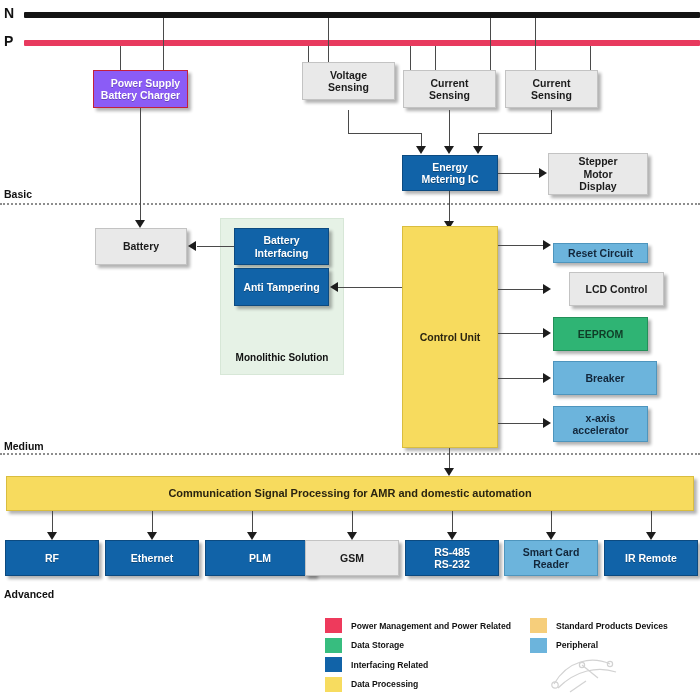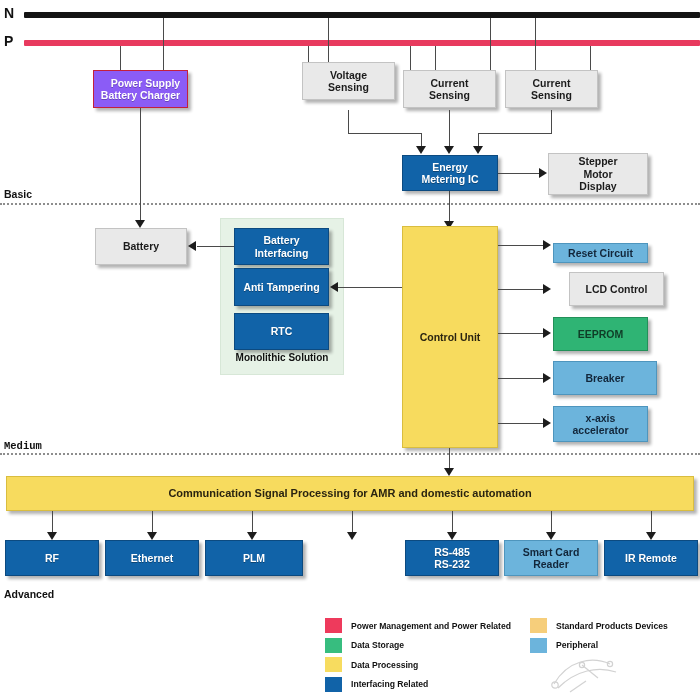--- a/index.html
+++ b/index.html
@@ -179,23 +179,20 @@
     <span class="t">
       <span>Battery</span><br>
       <span>Interfacing</span>
     </span>
   </div>
 
   <div class="box c-blue" style="left:234px;top:268px;width:95px;height:38px;">
     <span class="t">Anti Tampering</span>
   </div>
 
-  <div class="box c-blue" style="left:234px;top:313px;width:95px;height:37px;">
-    <span class="t">RTC</span>
-  </div>
 
   <div class="box c-grey" style="left:95px;top:228px;width:92px;height:37px;">
     <span class="t">Battery</span>
   </div>
 
   <div class="hline" style="left:197px;top:246px;width:37px;"></div>
   <div class="arrow-l" style="left:188px;top:241px;"></div>
 
   <div class="hline" style="left:338px;top:287px;width:64px;"></div>
   <div class="arrow-l" style="left:330px;top:282px;"></div>
@@ -230,21 +227,21 @@
 
   <div class="hline" style="left:498px;top:423px;width:46px;"></div>
   <div class="arrow-r" style="left:543px;top:418px;"></div>
   <div class="box c-ltblue" style="left:553px;top:406px;width:95px;height:36px;">
     <span class="t">
       <span>x-axis</span><br>
       <span>accelerator</span>
     </span>
   </div>
 
-  <div class="tier-label" style="top:440px;font-family:Liberation Mono, monospace;">Medium</div>
+  <div class="tier-label" style="top:440px;">Medium</div>
   <div class="tier" style="top:453px;"></div>
 
   <div class="vline" style="left:449px;top:448px;height:24px;"></div>
   <div class="arrow-d" style="left:444px;top:468px;"></div>
 
   <div class="box c-yellow" style="left:6px;top:476px;width:688px;height:35px;font-size:11px;">
     <span class="t">Communication Signal Processing for AMR and domestic automation</span>
   </div>
 
   <div class="vline" style="left:52px;top:511px;height:24px;"></div>
@@ -261,22 +258,25 @@
   <div class="arrow-d" style="left:546px;top:532px;"></div>
   <div class="vline" style="left:651px;top:511px;height:24px;"></div>
   <div class="arrow-d" style="left:646px;top:532px;"></div>
 
   <div class="box c-blue" style="left:5px;top:540px;width:94px;height:36px;">
     <span class="t">RF</span>
   </div>
   <div class="box c-blue" style="left:105px;top:540px;width:94px;height:36px;">
     <span class="t">Ethernet</span>
   </div>
-  <div class="box c-blue" style="left:205px;top:540px;width:98px;height:36px;">
+  <div class="box c-blue" style="left:205px;top:540px;width:110px;height:36px;">
     <span class="t">PLM</span>
+  </div>
+  <div class="box c-grey" style="left:305px;top:540px;width:94px;height:36px;">
+    <span class="t">GSM</span>
   </div>
   <div class="box c-blue" style="left:405px;top:540px;width:94px;height:36px;">
     <span class="t">
       <span>RS-485</span><br>
       <span>RS-232</span>
     </span>
   </div>
   <div class="box c-ltblue" style="left:504px;top:540px;width:94px;height:36px;">
     <span class="t">
       <span>Smart Card</span><br>
@@ -294,26 +294,26 @@
     <div class="legend-col">
       <div class="legend-row">
         <span class="swatch" style="background:#ee3a5c;"></span>
         <span class="legend-text">Power Management and Power Related</span>
       </div>
       <div class="legend-row">
         <span class="swatch" style="background:#37bd7f;"></span>
         <span class="legend-text">Data Storage</span>
       </div>
       <div class="legend-row">
+        <span class="swatch" style="background:#1163a8;"></span>
+        <span class="legend-text">Interfacing Related</span>
+      </div>
+      <div class="legend-row">
         <span class="swatch" style="background:#f7dc5f;"></span>
         <span class="legend-text">Data Processing</span>
-      </div>
-      <div class="legend-row">
-        <span class="swatch" style="background:#1163a8;"></span>
-        <span class="legend-text">Interfacing Related</span>
       </div>
     </div>
 
     <div class="legend-col right">
       <div class="legend-row">
         <span class="swatch" style="background:#f6ce7b;"></span>
         <span class="legend-text">Standard Products Devices</span>
       </div>
       <div class="legend-row">
         <span class="swatch" style="background:#6cb4dc;"></span>

